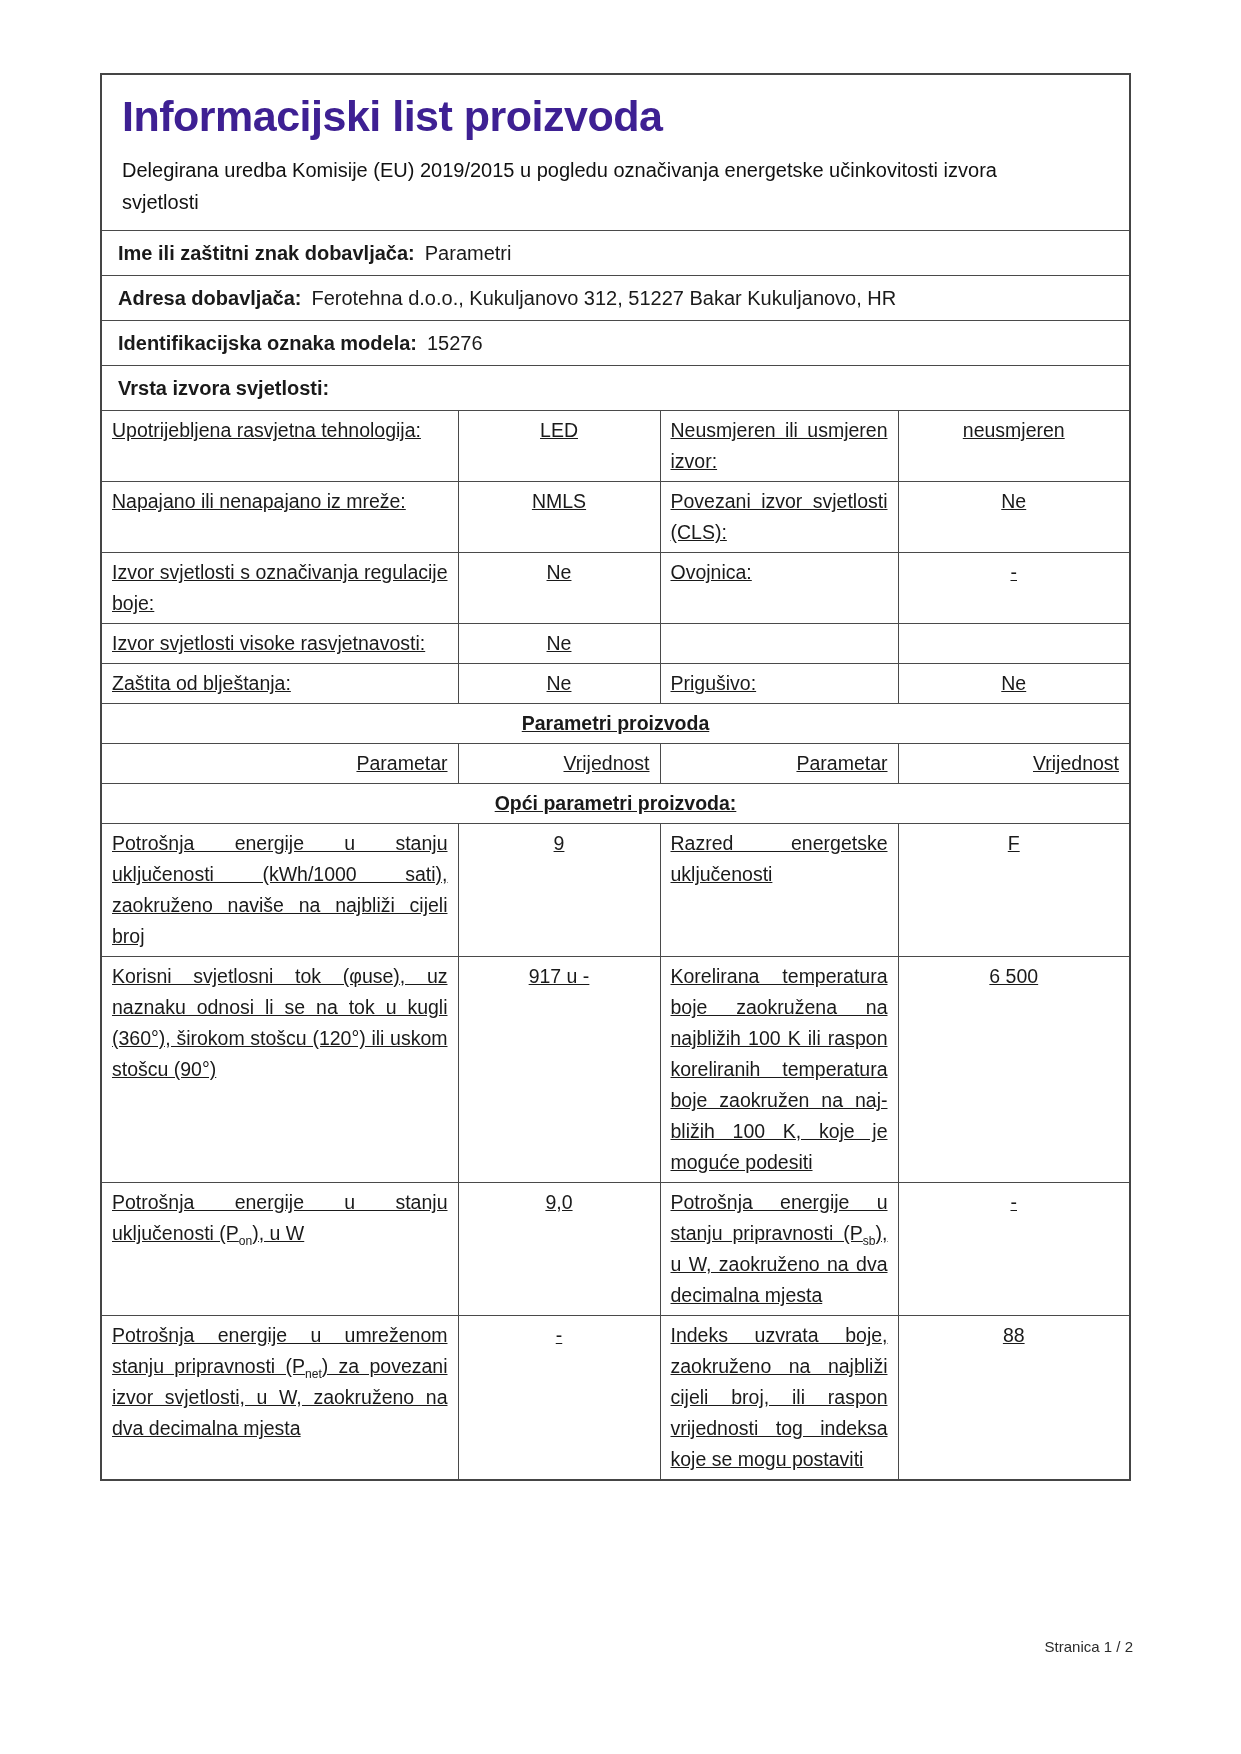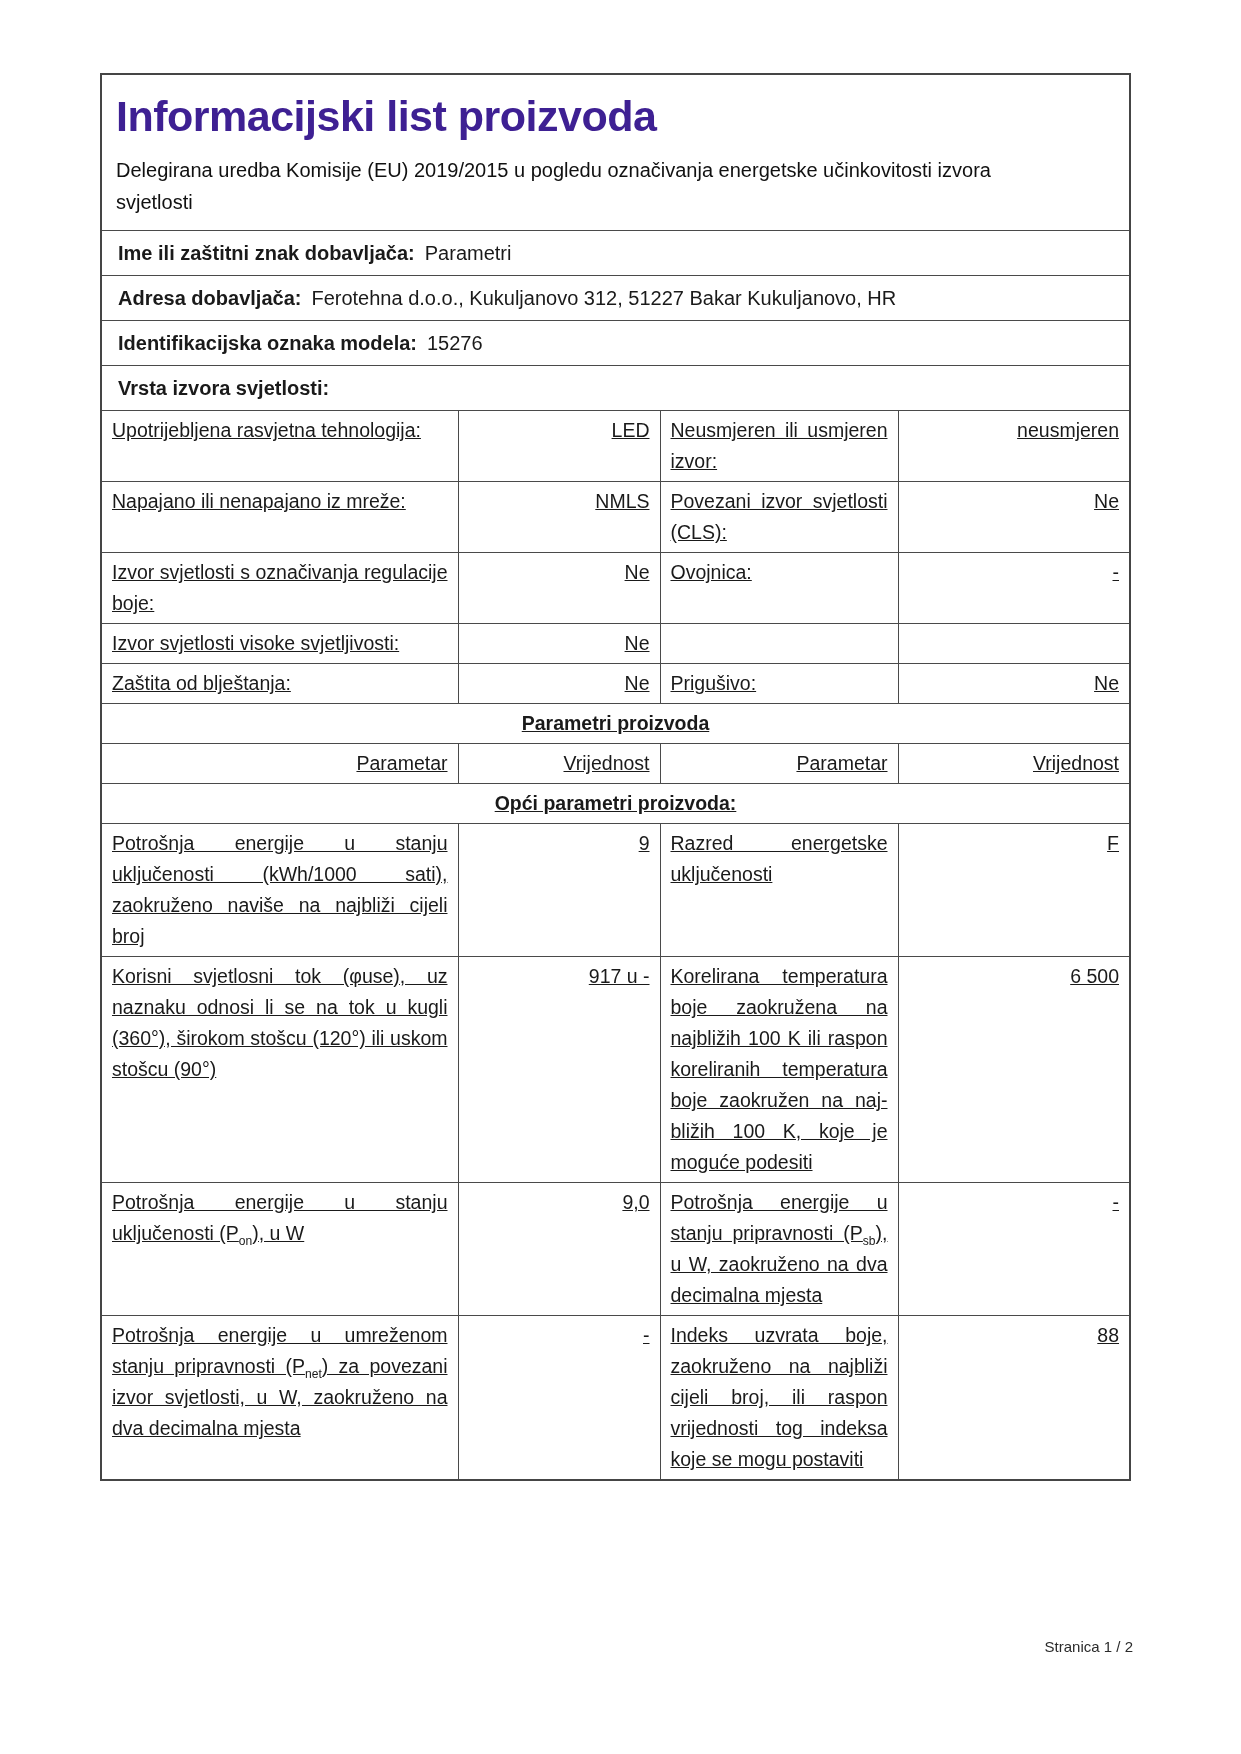--- a/index.html
+++ b/index.html
@@ -12,21 +12,21 @@
     overflow: hidden;
   }
   .sheet {
     position: absolute;
     left: 100px; top: 73px;
     width: 1031px;
     border: 2px solid #454545;
     background: #ffffff;
   }
   .title-block {
-    padding: 18px 16px 12px 14px;
+    padding: 18px 16px 12px 20px;
   }
   .doc-title {
     font-size: 43px;
     font-weight: 700;
     color: #3e2093;
     letter-spacing: -0.5px;
     line-height: 1.1;
     margin-bottom: 14px;
   }
   .doc-subtitle {
@@ -58,21 +58,21 @@
     font-size: 19.5px;
     line-height: 31px;
     padding: 4px 10px;
     text-decoration: underline;
   }
   table.spec td:first-child { border-left: 0; }
   table.spec td:last-child { border-right: 0; }
   table.spec tr:first-child td { border-top: 0; }
   table.spec tr:last-child td { border-bottom: 0; }
   td.param-cell { text-align: justify; }
-  td.value-cell { text-align: right; }
+  td.value-cell { text-align: center; }
   td.header-cell { text-align: right; font-weight: 400; }
   td.section-cell {
     text-align: center;
     font-weight: 700;
     padding: 5px 10px;
   }
   table.spec td sub {
     font-size: 62%;
     line-height: 0;
   }
@@ -135,21 +135,21 @@
           <td class="param-cell">Povezani izvor svje­tlosti (CLS):</td>
           <td class="value-cell">Ne</td>
         </tr>
         <tr>
           <td class="param-cell">Izvor svjetlosti s označivanja regulacije boje:</td>
           <td class="value-cell">Ne</td>
           <td class="param-cell">Ovojnica:</td>
           <td class="value-cell">-</td>
         </tr>
         <tr>
-          <td class="param-cell">Izvor svjetlosti visoke svjetlji­vosti:</td>
+          <td class="param-cell">Izvor svjetlosti visoke rasvjetna­vosti:</td>
           <td class="value-cell">Ne</td>
           <td class="param-cell"></td>
           <td class="value-cell"></td>
         </tr>
         <tr>
           <td class="param-cell">Zaštita od blještanja:</td>
           <td class="value-cell">Ne</td>
           <td class="param-cell">Prigušivo:</td>
           <td class="value-cell">Ne</td>
         </tr>

